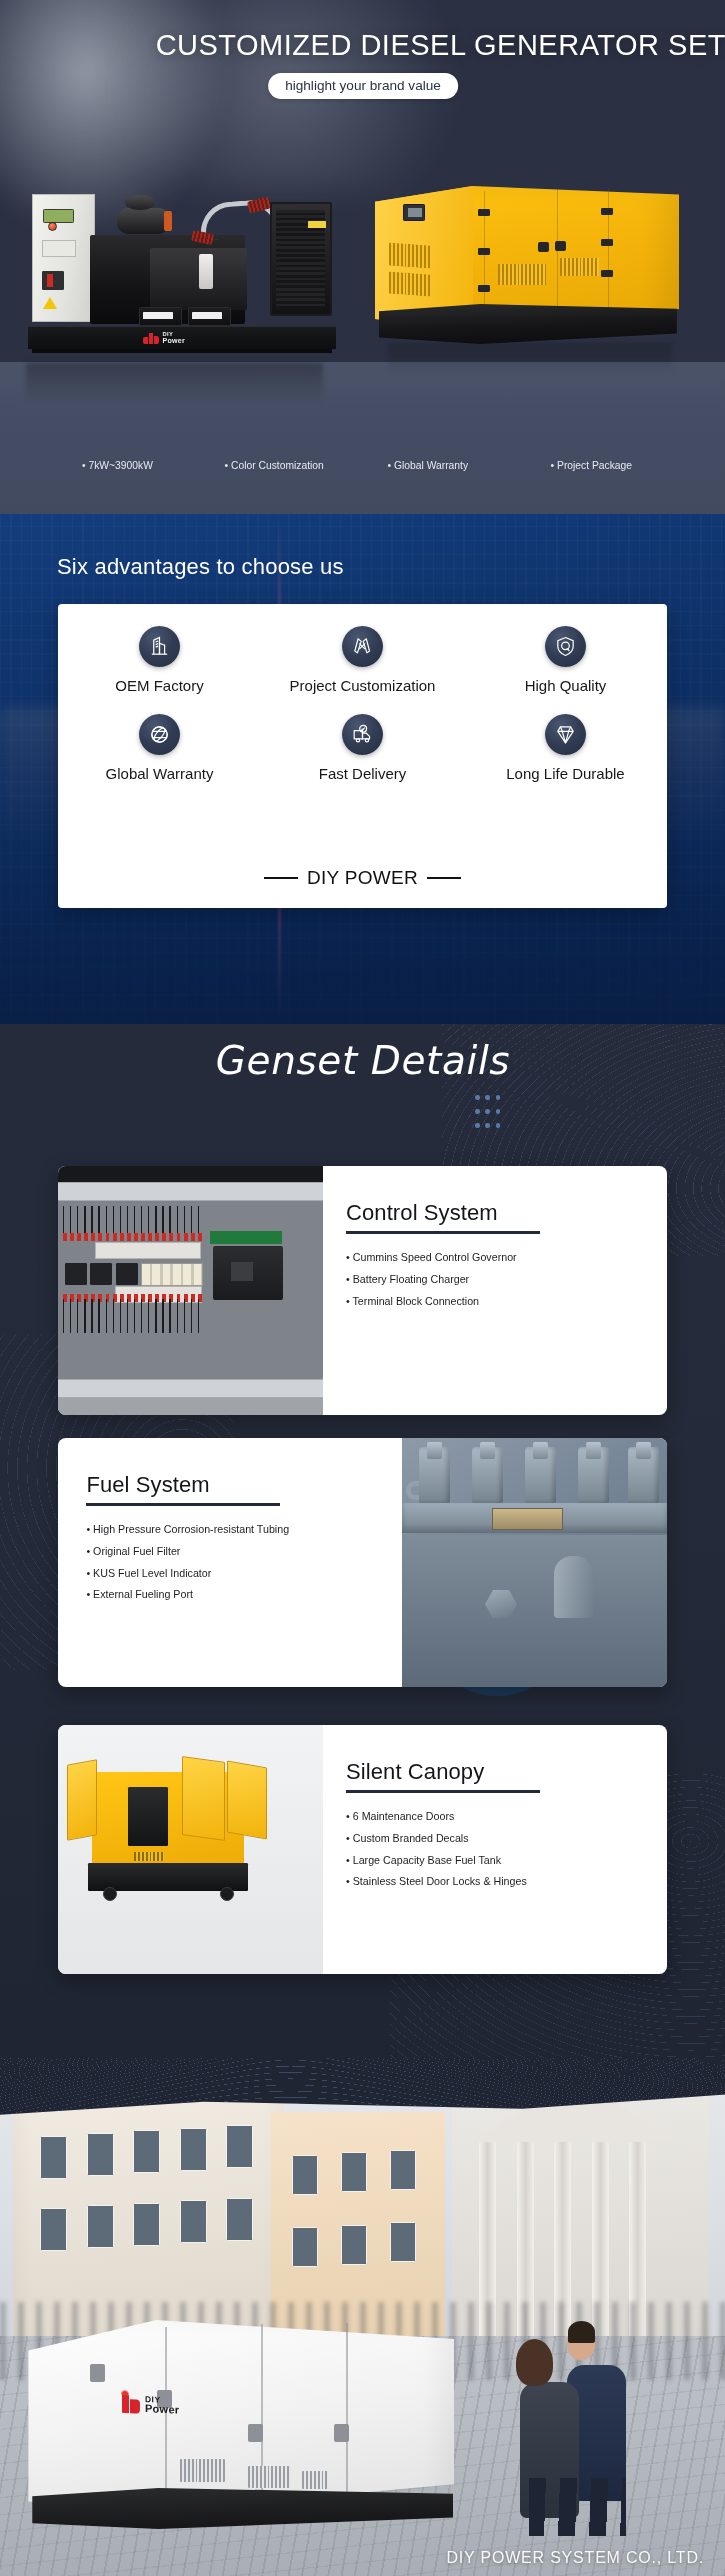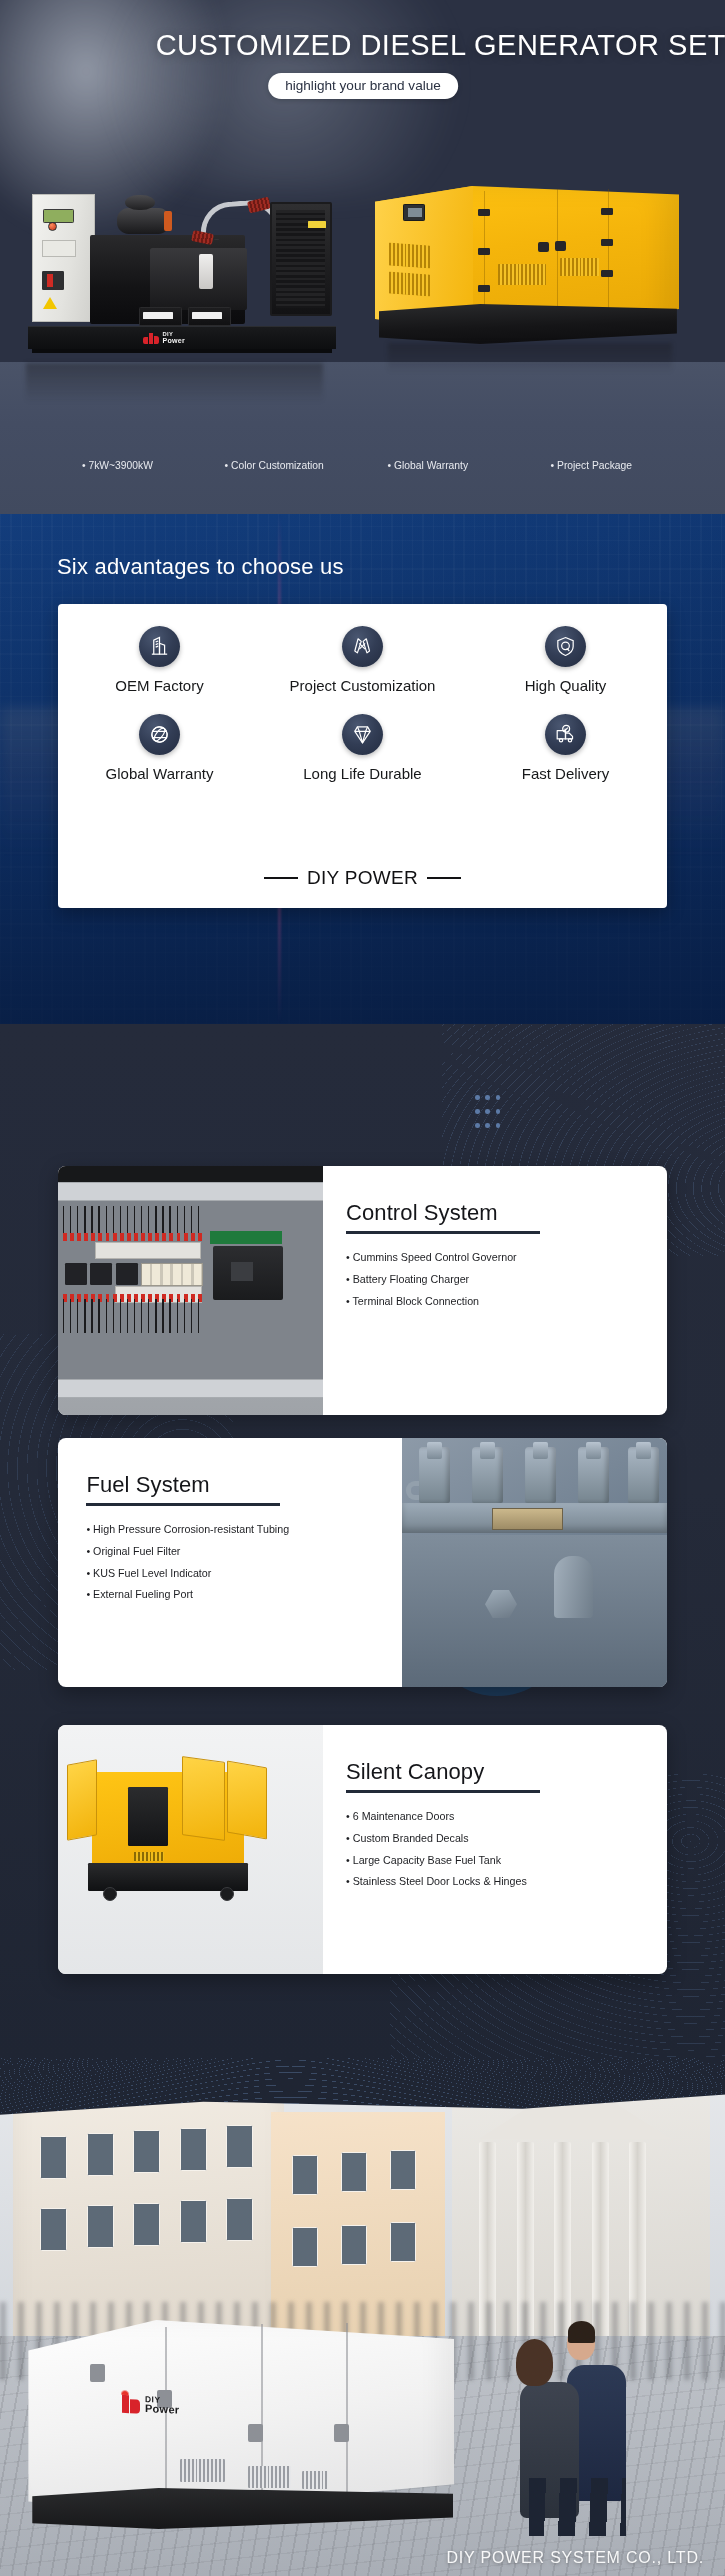--- a/index.html
+++ b/index.html
@@ -731,58 +731,59 @@
               <ellipse cx="18" cy="18" rx="5" ry="12" transform="rotate(38 18 18)"></ellipse>
               <path d="M7 13h22M7 23h22"></path>
             </svg>
           </div>
           <div class="adv-lbl">Global Warranty</div>
         </div>
 
         <div class="adv-item">
           <div class="adv-ico">
             <svg viewBox="0 0 36 36" fill="none" stroke="#fff" stroke-width="1.9" stroke-linejoin="round">
-              <path d="M6 13h24L18 31z"></path>
-                <path d="M6 13l4-7h16l4 7"></path>
-              <path d="M13 13l5 18 5-18M10 6l3 7M26 6l-3 7"></path>
-            </svg>
-          </div>
-          <div class="adv-lbl">Long Life Durable</div>
-        </div>
-
-        <div class="adv-item">
-          <div class="adv-ico">
-            <svg viewBox="0 0 36 36" fill="none" stroke="#fff" stroke-width="1.9" stroke-linejoin="round">
               <path d="M5 12h13v13H5z"></path>
                 <path d="M18 16h6l5 5v4h-11z"></path>
               <circle cx="11" cy="27" r="2.6"></circle>
                 <circle cx="25" cy="27" r="2.6"></circle>
               <circle cx="19" cy="9" r="5.4"></circle>
                 <path d="M16.6 9l1.8 1.9 3.2-3.6"></path>
             </svg>
           </div>
           <div class="adv-lbl">Fast Delivery</div>
         </div>
+
+        <div class="adv-item">
+          <div class="adv-ico">
+            <svg viewBox="0 0 36 36" fill="none" stroke="#fff" stroke-width="1.9" stroke-linejoin="round">
+              <path d="M6 13h24L18 31z"></path>
+                <path d="M6 13l4-7h16l4 7"></path>
+              <path d="M13 13l5 18 5-18M10 6l3 7M26 6l-3 7"></path>
+            </svg>
+          </div>
+          <div class="adv-lbl">Long Life Durable</div>
+        </div>
       </div>
 
       <div class="adv-brand">
         <span class="rule"></span>
         <span class="bt">DIY POWER</span>
         <span class="rule"></span>
       </div>
     </div>
   </section>
 
   <section class="det">
     <div class="det-swirl-tr"></div>
     <div class="det-swirl-ml"></div>
     <div class="det-swirl-br"></div>
     <div class="det-circ c1"></div>
     <div class="det-circ c2"></div>
 
+    <h2>Genset Details</h2>
     <div class="det-dots">
       <i></i>
         <i></i>
         <i></i>
         <i></i>
         <i></i>
         <i></i>
         <i></i>
         <i></i>
         <i></i>

